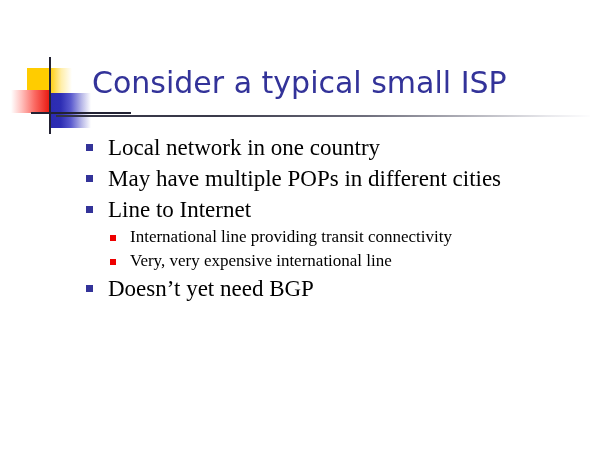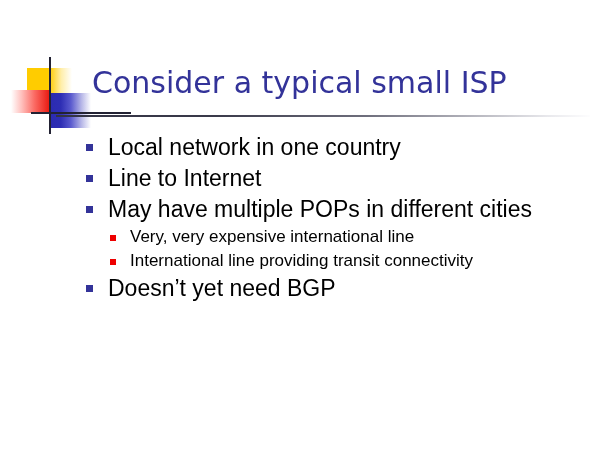--- a/index.html
+++ b/index.html
@@ -129,21 +129,21 @@
   .level-2 .marker {
     width: 6px;
     height: 6px;
     background: #ee0000;
     margin-right: 14px;
     margin-left: 0px;
     margin-top: 10px;
   }
   .bullet-text {
     color: #000000;
-    font-family: Liberation Sans, sans-serif;
+    font-family: Liberation Serif, serif;
   }
   .level-1 .bullet-text {
     font-size: 23px;
     line-height: 31px;
     max-width: 430px;
   }
   .level-2 .bullet-text {
     font-size: 17px;
     line-height: 24px;
     max-width: 400px;
@@ -168,38 +168,38 @@
 
   <div id="body-content">
 
     <div class="bullet-row level-1">
       <div class="marker"></div>
       <div class="bullet-text">Local network in one country</div>
     </div>
 
     <div class="bullet-row level-1">
       <div class="marker"></div>
+      <div class="bullet-text">May have multiple POPs in different cities</div>
+    </div>
+
+    <div class="bullet-row level-1">
+      <div class="marker"></div>
       <div class="bullet-text">Line to Internet</div>
     </div>
 
-    <div class="bullet-row level-1">
-      <div class="marker"></div>
-      <div class="bullet-text">May have multiple POPs in different cities</div>
-    </div>
-
     <div class="bullet-row level-2">
       <div class="marker"></div>
+      <div class="bullet-text">International line providing transit connectivity</div>
+    </div>
+
+    <div class="bullet-row level-2">
+      <div class="marker"></div>
       <div class="bullet-text">Very, very expensive international line</div>
     </div>
 
-    <div class="bullet-row level-2">
-      <div class="marker"></div>
-      <div class="bullet-text">International line providing transit connectivity</div>
-    </div>
-
     <div class="bullet-row level-1">
       <div class="marker"></div>
       <div class="bullet-text">Doesn’t yet need BGP</div>
     </div>
 
   </div>
 
 </div>
 
 </body></html>

